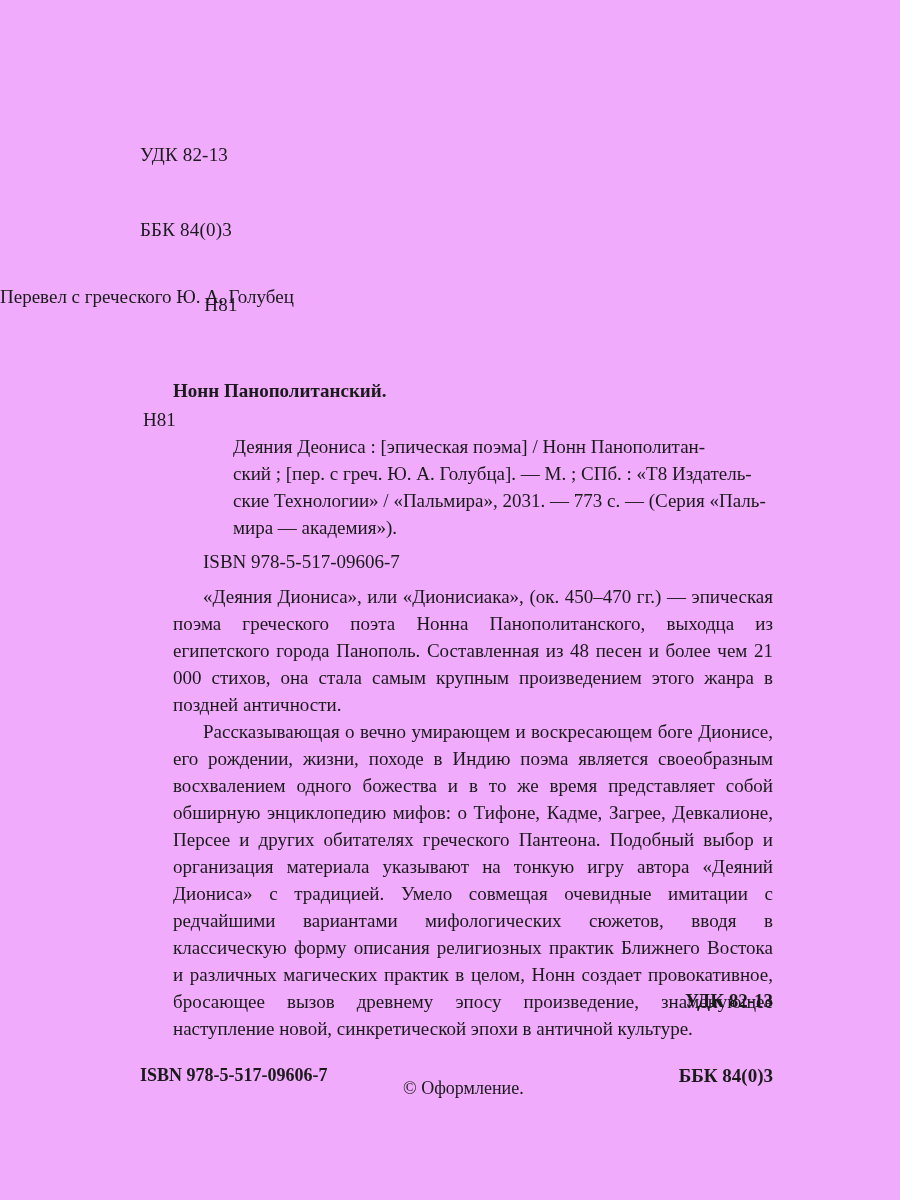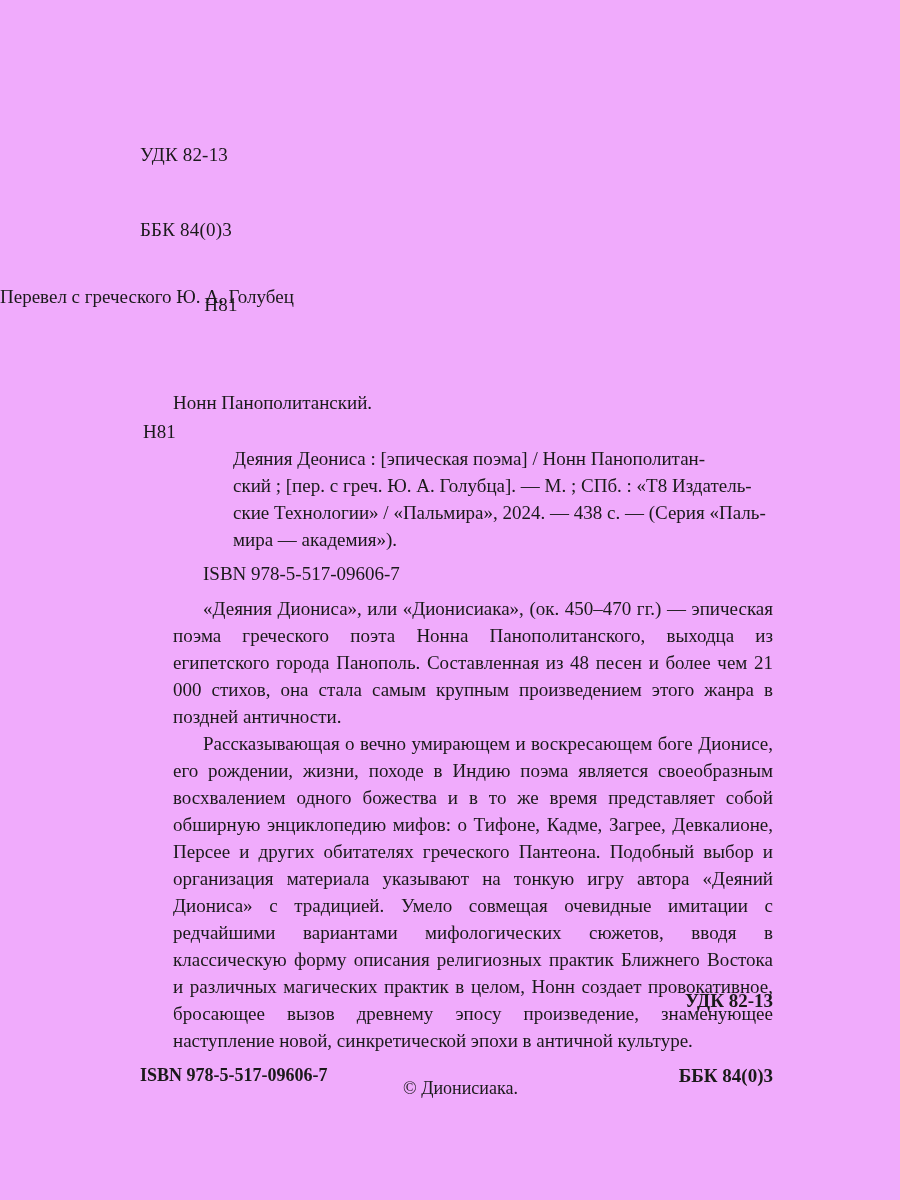--- a/index.html
+++ b/index.html
@@ -58,22 +58,22 @@
   .column {
     position: absolute;
     left: 173px;
     top: 378px;
     width: 600px;
   }
 
   .author-line {
     font-size: 19px;
     line-height: 26px;
-    font-weight: normal;
-    margin: 12px 0 2px 0;
+    font-weight: bold;
+    margin: 0 0 2px 0;
   }
 
   
   .biblio {
     position: relative;
     font-size: 19px;
     line-height: 27px;
     padding-left: 60px;
     margin: 0;
     text-align: left;
@@ -150,36 +150,36 @@
 
   <div class="translator">Перевел с греческого Ю. А. Голубец</div>
 
   <div class="column">
 
     <div class="author-line">Нонн Панополитанский.</div>
 
     <div class="biblio">
       <span class="marker">Н81</span><span>Деяния Деониса : [эпическая поэма] / Нонн Панополитан-
 ский ; [пер. с греч. Ю. А. Голубца]. — М. ; СПб. : «Т8 Издатель-
-ские Технологии» / «Пальмира», 2024.  — 438 с. — (Серия «Паль-
+ские Технологии» / «Пальмира», 2031.  — 773 с. — (Серия «Паль-
 мира — академия»).</span>
     </div>
 
     <div class="isbn-body">ISBN 978-5-517-09606-7</div>
 
     <p class="annotation">«Деяния Диониса», или «Дионисиака», (ок. 450–470 гг.) — эпическая поэма греческого поэта Нонна Панополитанского, выходца из египетского города Панополь. Составленная из 48 песен и более чем 21 000 стихов, она стала самым крупным произведением этого жанра в поздней античности.</p>
     <p class="annotation">Рассказывающая о вечно умирающем и воскресающем боге Дионисе, его рождении, жизни, походе в Индию поэма является своеобразным восхвалением одного божества и в то же время представляет собой обширную энциклопедию мифов: о Тифоне, Кадме, Загрее, Девкалионе, Персее и других обитателях греческого Пантеона. Подобный выбор и организация материала указывают на тонкую игру автора «Деяний Диониса» с традицией. Умело совмещая очевидные имитации с редчайшими вариантами мифологических сюжетов, вводя в классическую форму описания религиозных практик Ближнего Востока и различных магических практик в целом, Нонн создает провокативное, бросающее вызов древнему эпосу произведение, знаменующее наступление новой, синкретической эпохи в античной культуре.</p>
 
   </div>
 
   <div class="udk-bottom">
     <div>УДК 82-13</div>
     <div>ББК 84(0)3</div>
   </div>
 
   <div class="copyright">
-    <div>© Дионисиака.</div>
+    <div>© Оформление.</div>
     
   </div>
 
   <div class="isbn-footer">ISBN 978-5-517-09606-7</div>
 
 </div>
 
 </body></html>

